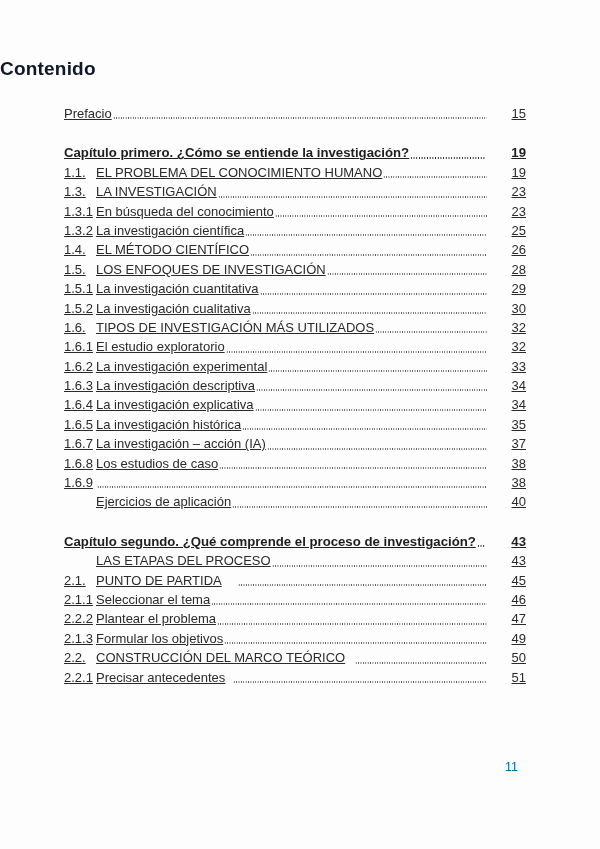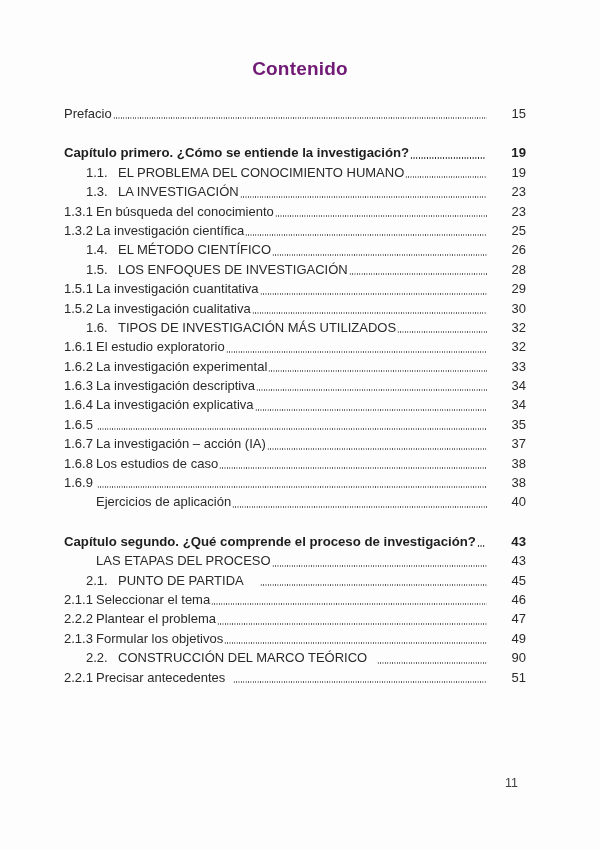--- a/index.html
+++ b/index.html
@@ -13,53 +13,53 @@
       position: relative;
       font-family: "Liberation Sans", "DejaVu Sans", sans-serif;
       color: #2a2a2a;
       overflow: hidden;
     }
     .title {
       position: absolute;
       top: 58px;
       left: 0;
       width: 600px;
-      text-align: center;
       font-size: 19px;
       font-weight: bold;
-      color: #701a75;
+      color: #0f172a;
       letter-spacing: 0.2px;
     }
     .toc {
       position: absolute;
       left: 64px;
       width: 462px;
       top: 104px;
     }
     .row {
       display: flex;
       align-items: flex-start;
       height: 19.4px;
       font-size: 13px;
       line-height: 19.4px;
       white-space: nowrap;
+      text-decoration: underline;
     }
     .row.chapter {
       font-weight: bold;
       font-size: 13.2px;
       color: #1e1e1e;
     }
     .row.gap {
       margin-top: 20px;
     }
     .num {
       display: inline-block;
       flex: 0 0 auto;
     }
-    .num.w1 { width: 32px; margin-left: 22px; }
+    .num.w1 { width: 32px; }
     .num.w2 { width: 32px; }
     .num.indent { width: 32px; }
     .label {
       flex: 0 0 auto;
     }
     .dots {
       flex: 1 1 auto;
       overflow: hidden;
       margin: 0 1px;
       position: relative;
@@ -75,24 +75,24 @@
       background-image: radial-gradient(circle, #222 0.75px, transparent 0.95px);
       background-size: 2.7px 2px;
     }
     .page {
       flex: 0 0 auto;
       text-align: right;
       margin-left: 24px;
     }
     .folio {
       position: absolute;
-      top: 776px;
+      top: 760px;
       left: 505px;
       font-size: 12.5px;
-      color: #404040;
+      color: #0369a1;
     }
   </style>
 </head>
 <body>
 
 <div class="title">Contenido</div>
 
 <div class="toc">
 
   <div class="row">
@@ -180,20 +180,21 @@
     <span class="page">34</span>
   </div>
   <div class="row">
     <span class="num w2">1.6.4</span>
     <span class="label">La investigación explicativa</span>
     <span class="dots"></span>
     <span class="page">34</span>
   </div>
   <div class="row">
     <span class="num w2">1.6.5</span>
+    <span class="label">La investigación histórica</span>
     <span class="dots"></span>
     <span class="page">35</span>
   </div>
   <div class="row">
     <span class="num w2">1.6.7</span>
     <span class="label">La investigación – acción (IA)</span>
     <span class="dots"></span>
     <span class="page">37</span>
   </div>
   <div class="row">
@@ -247,21 +248,21 @@
   <div class="row">
     <span class="num w2">2.1.3</span>
     <span class="label">Formular los objetivos</span>
     <span class="dots"></span>
     <span class="page">49</span>
   </div>
   <div class="row">
     <span class="num w1">2.2.</span>
     <span class="label">CONSTRUCCIÓN DEL MARCO TEÓRICO</span>
     <span class="dots" style="margin-left:10px"></span>
-    <span class="page">90</span>
+    <span class="page">50</span>
   </div>
   <div class="row">
     <span class="num w2">2.2.1</span>
     <span class="label">Precisar antecedentes</span>
     <span class="dots" style="margin-left:8px"></span>
     <span class="page">51</span>
   </div>
 </div>
 
 <div class="folio">11</div>

